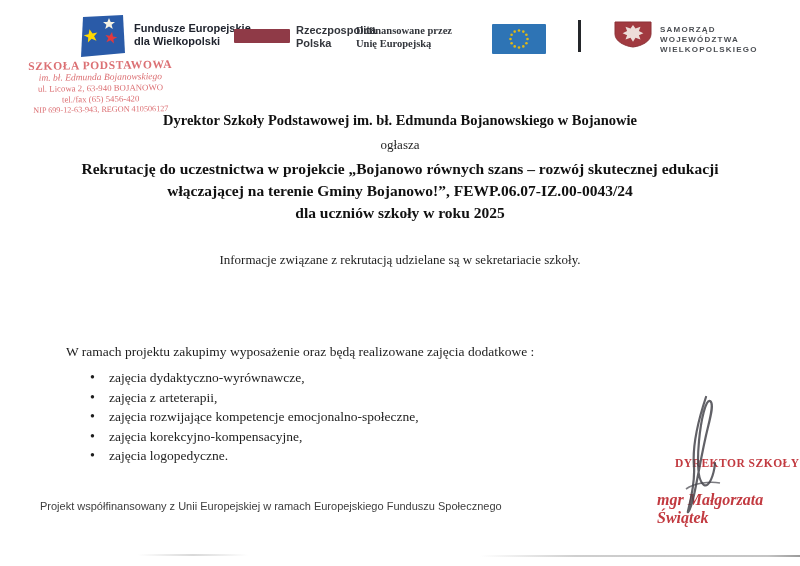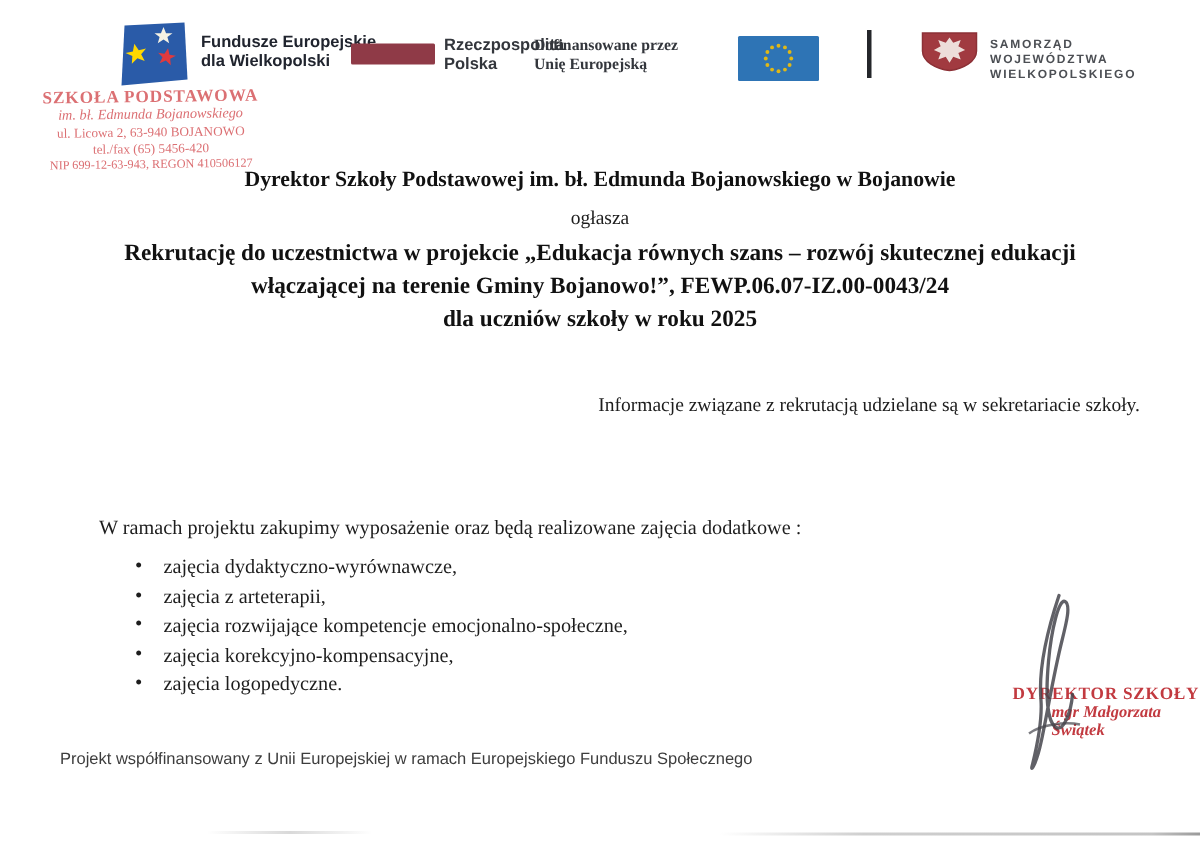--- a/index.html
+++ b/index.html
@@ -42,37 +42,37 @@
   .stamp .s4 { font-size:8.8px; margin-top:1px; }
   .stamp .s5 { font-size:8.2px; margin-top:1px; white-space:nowrap; }
 
   
   .heading { position:absolute; left:40px; right:40px; top:112px;
     text-align:center; font-size:14.5px; font-weight:bold; color:#111; }
   .announces { position:absolute; left:40px; right:40px; top:137px;
     text-align:center; font-size:13px; }
   .doc-title { position:absolute; left:30px; right:30px; top:158px;
     text-align:center; font-size:15.5px; font-weight:bold; line-height:22px; color:#111; }
-  .info-line { position:absolute; left:40px; right:40px; top:262px;
-    text-align:right; font-size:13px; }
+  .info-line { position:absolute; left:40px; right:40px; top:252px;
+    text-align:center; font-size:13px; }
   .intro-line { position:absolute; left:66px; top:344px; font-size:13.5px; }
   .bullets { position:absolute; left:90px; top:368px; list-style:none; }
   .bullets li { position:relative; padding-left:19px; font-size:13.5px;
     line-height:19.5px; }
   .bullets li::before { content:"•"; position:absolute; left:0; top:0;
     font-size:14px; color:#1d1d1d; }
   .footer-line { position:absolute; left:40px; right:40px; top:500px;
     text-align:left; font-family:"Liberation Sans", sans-serif;
     font-size:11px; color:#3d3d3d; }
 
   
   .sig-role { position:absolute; left:653px; top:457px;
     font-size:11.5px; font-weight:bold; letter-spacing:.5px; color:#c23a40;margin-left:22px; }
-  .sig-name { position:absolute; left:657px; top:469px;
-    font-size:11px; font-style:italic; font-weight:bold; color:#c23a40;margin-left:44px; }
+  .sig-name { position:absolute; left:657px; top:491px;
+    font-size:16px; font-style:italic; font-weight:bold; color:#c23a40; }
   .sig-scribble { position:absolute; left:668px; top:393px; }
 
   
   .scan-edge-1 { position:absolute; left:138px; top:554px; width:110px; height:2px;
     background:linear-gradient(90deg, rgba(0,0,0,0), #d9d9d9, rgba(0,0,0,0)); }
   .scan-edge-2 { position:absolute; left:480px; top:555px; width:320px; height:2px;
     background:linear-gradient(90deg, rgba(0,0,0,0), #cfcfcf 30%, #c4c4c4 90%, #9a9a9a); }
 </style>
 </head>
 <body>
@@ -140,21 +140,21 @@
     <div class="s2">im. bł. Edmunda Bojanowskiego</div>
     <div class="s3">ul. Licowa 2, 63-940 BOJANOWO</div>
     <div class="s4">tel./fax (65) 5456-420</div>
     <div class="s5">NIP 699-12-63-943, REGON 410506127</div>
   </div>
 
   <div class="heading">Dyrektor Szkoły Podstawowej im. bł. Edmunda Bojanowskiego w Bojanowie</div>
   <div class="announces">ogłasza</div>
 
   <div class="doc-title">
-    <div>Rekrutację do uczestnictwa w projekcie „Edukacja równych szans – rozwój skutecznej edukacji</div>
+    <div>Rekrutację do uczestnictwa w projekcie „Bojanowo równych szans – rozwój skutecznej edukacji</div>
     <div>włączającej na terenie Gminy Bojanowo!”,  FEWP.06.07-IZ.00-0043/24</div>
     <div>dla uczniów szkoły w roku 2025</div>
   </div>
 
   <div class="info-line">Informacje związane z rekrutacją udzielane są w sekretariacie szkoły.</div>
 
   <div class="intro-line">W ramach projektu zakupimy wyposażenie oraz będą realizowane zajęcia dodatkowe :</div>
 
   <ul class="bullets">
     <li>zajęcia dydaktyczno-wyrównawcze,</li>

